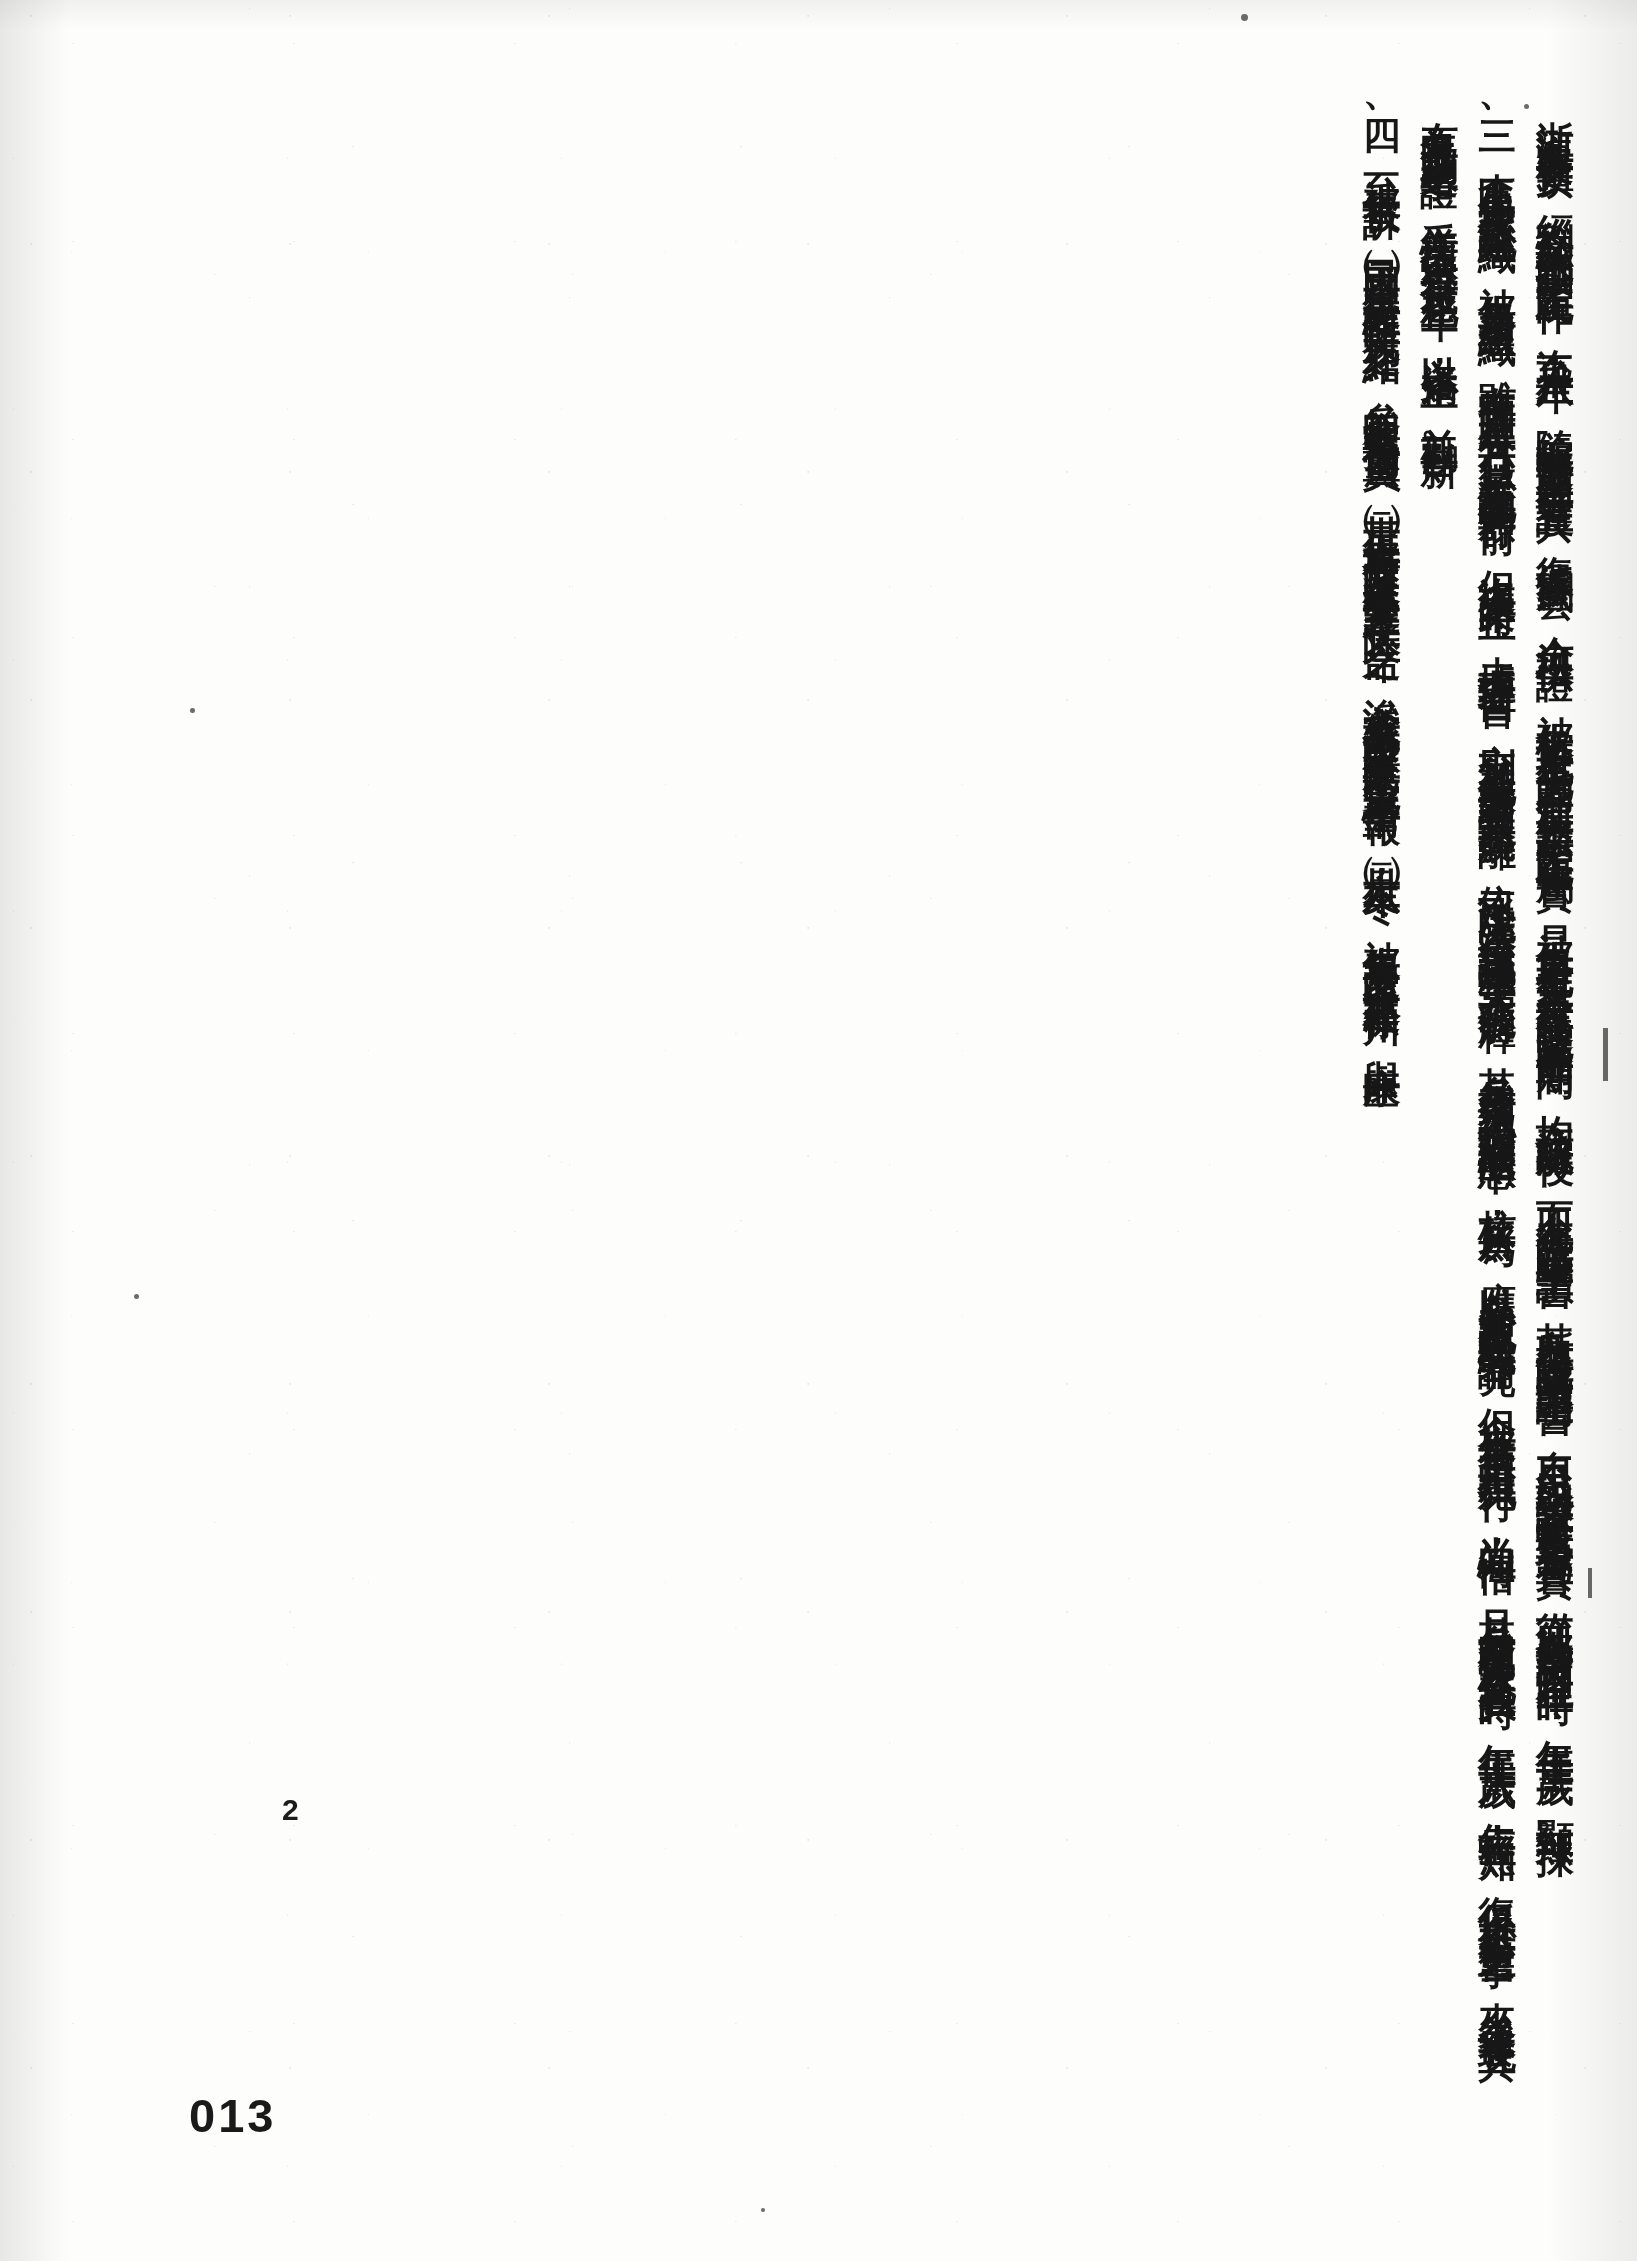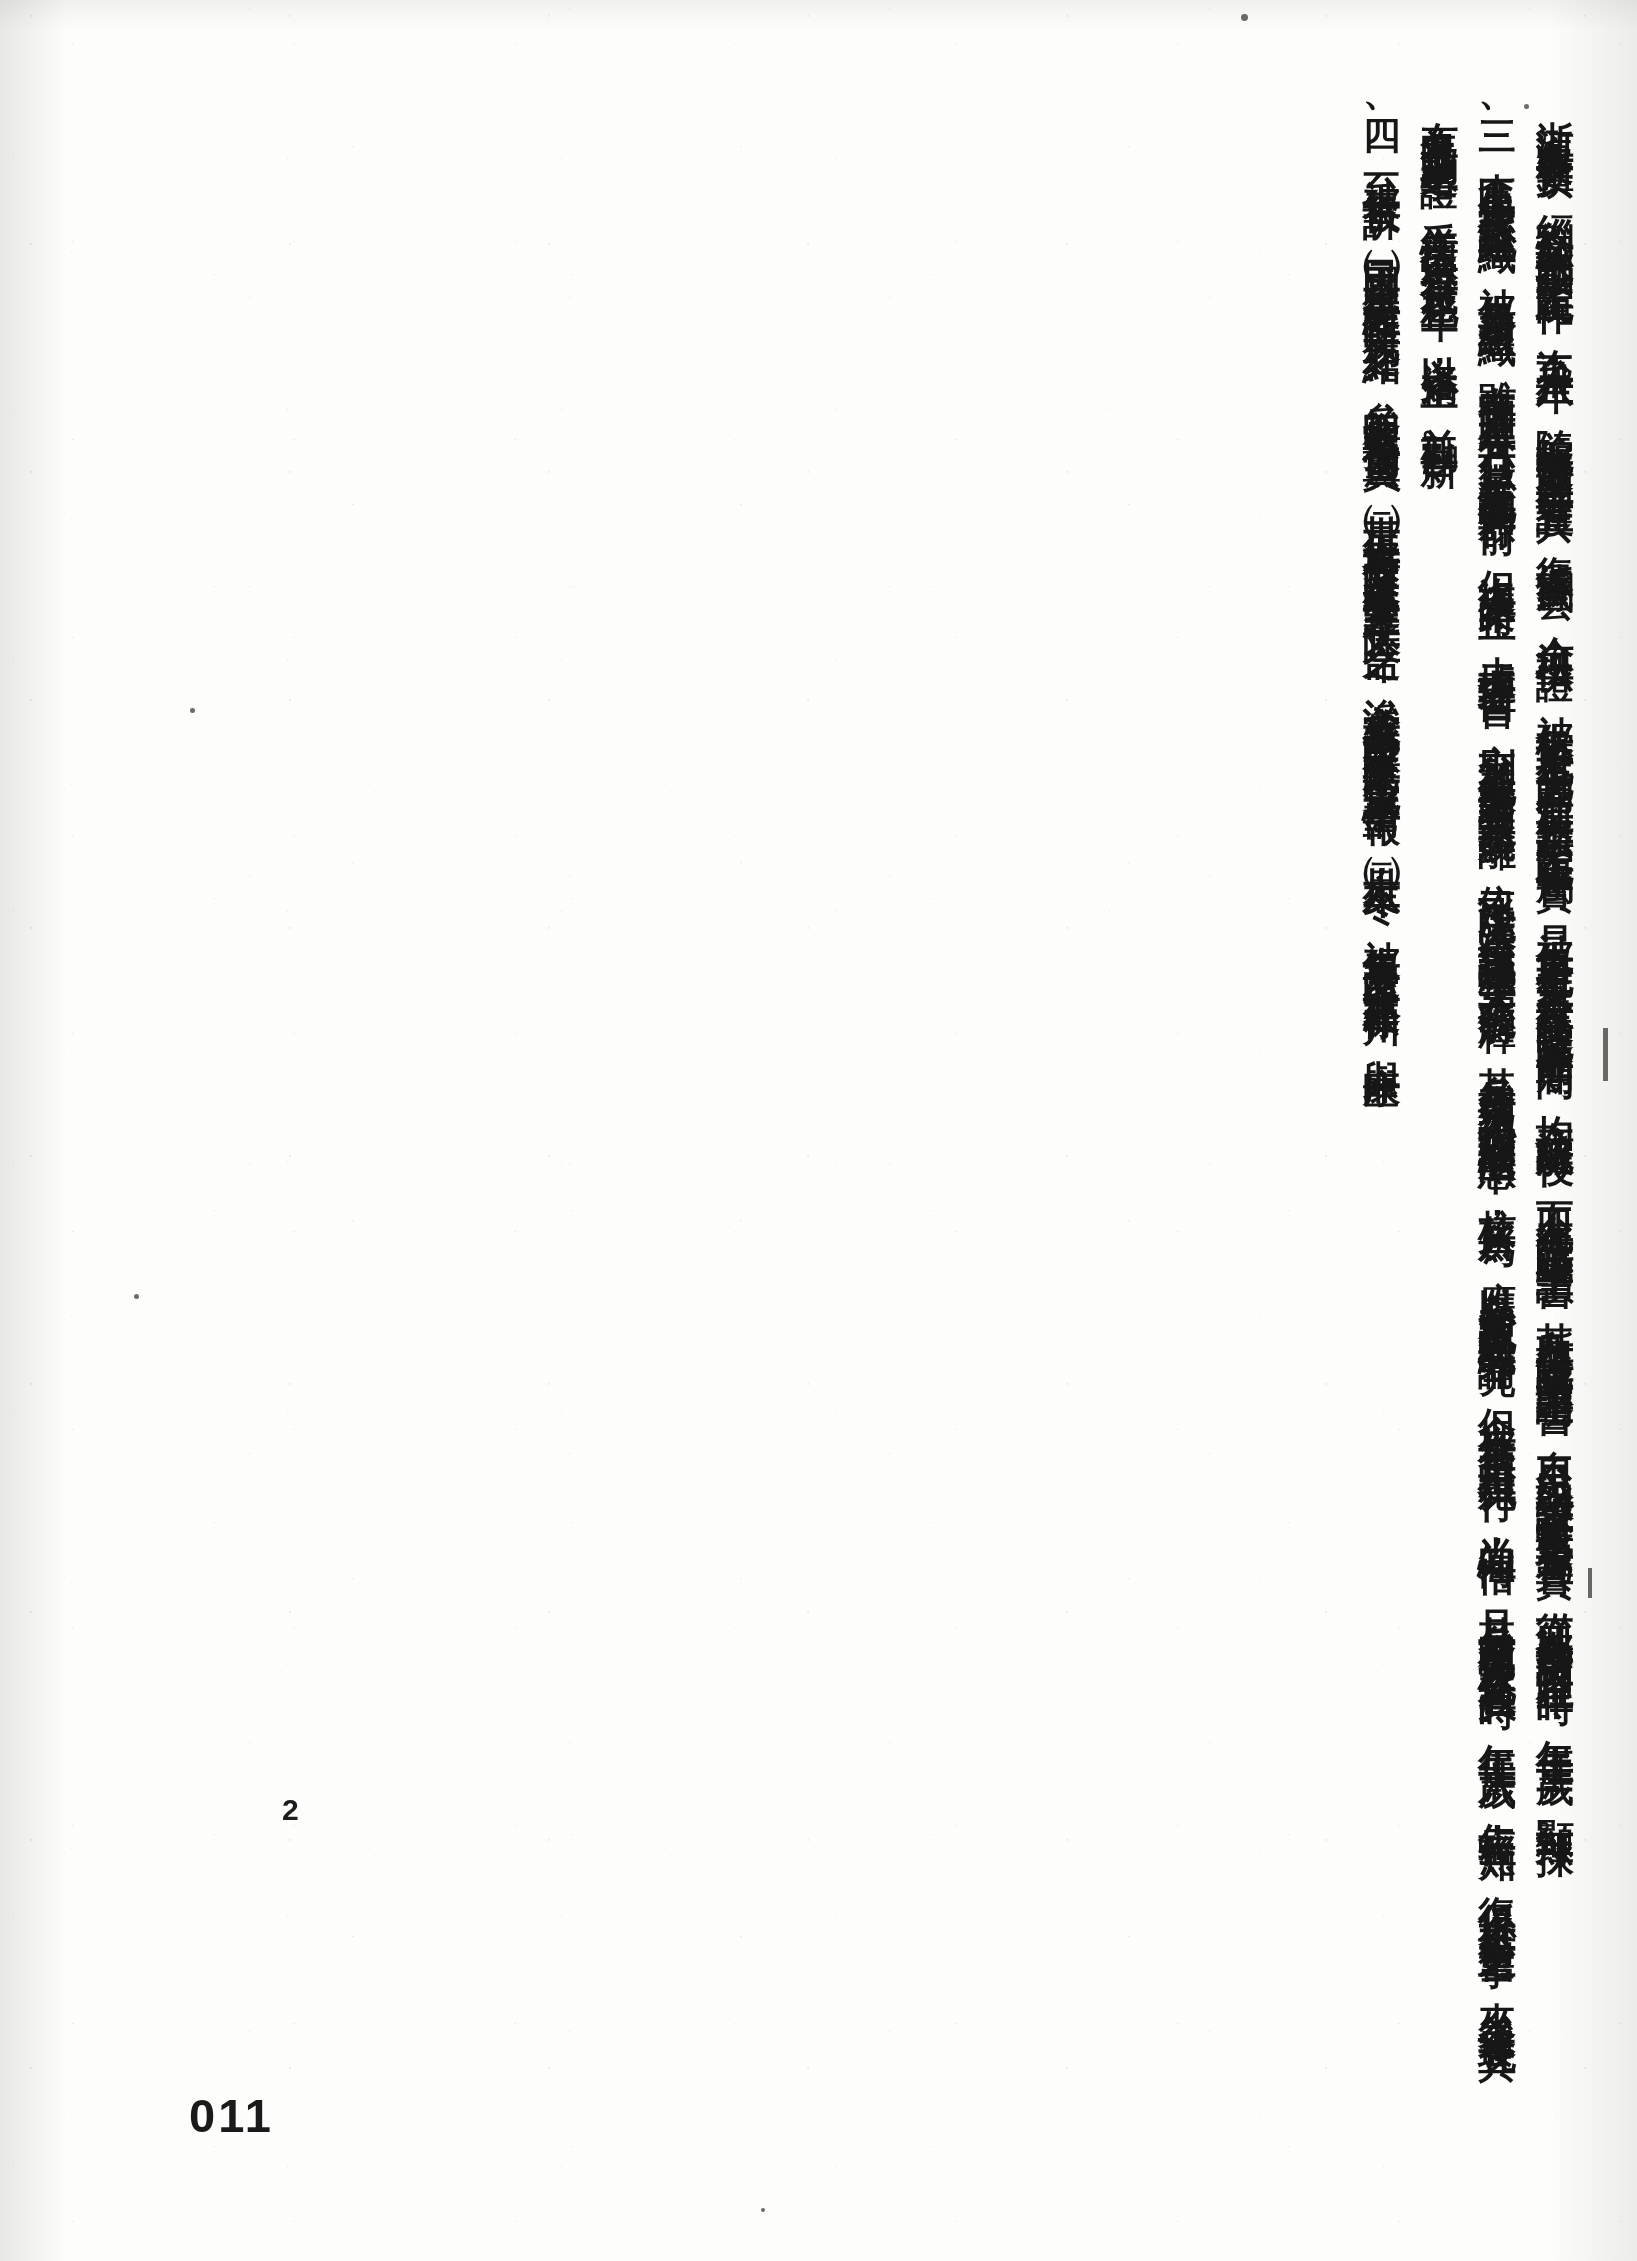--- a/index.html
+++ b/index.html
@@ -141,15 +141,15 @@
   <div class="mark" style="left:1549px; top:1774px; width:4.6px; height:4.6px;"></div>
   <div class="mark" style="left:761px; top:2208px; width:3.8px; height:3.8px;"></div>
 
   <div class="doc-body">
     <p class="col">浙江海寧長安鎮，經劉介紹入聯勤十二醫院工作，迄至卅八年，隨院輾轉還至金門任看護兵，復據劉鳳雲、仝河松供證，被告確於卅七年七月間在浙江長安鎮十二醫院工作屬實，是被告自卅七年夏至卅八年夏隨院還至金門期間，均在該院服役，而不在海岱臨時中學讀書，其所取得該臨時畢業證明書，自不足以證明該證書所載之事項為真實，從而被告辯謂民國卅一年時，年僅十三歲，顯無可採。</p>
     <p class="col">三、查匪偽學校係叛亂組織，被告參加該組織，雖在民國卅八年六月廿一日懲治叛亂條例頒行前，但迄獲案時止，未據辦理自首，交別無其他事實證明其業已脫離，依司法院大法官會議議決釋字第六十八號解釋，其參加行為認為仍在繼續狀態中，核其所為，應以參加叛亂之組織罪論究，但念被告在偵查中坦供犯行，尚知悔悟，且其參加匪偽學校充任教員時，年僅十六歲，年輕無知，復係卅六年前之舊事，來台後未發現其有為匪活動之事證，爰衡情依法宣告交付感化三年，以資矯正，並勸自新。</p>
     <p class="col">四、至被告被訴：㈠民國卅三年夏經何匪耕元之介紹，參加匪黨為預備黨員；㈡卅三年處接受何匪及孟匪憂豐（在大陸）之命，滲入我軍游擊隊從事為匪蒐集軍事情報；㈢卅六年冬，被告尋受孟匪派遣赴徐州，與康匪</p>
   </div>
 
   <div class="inline-marker">2</div>
-  <div class="page-number">011</div>
+  <div class="page-number">013</div>
 </div>
 
 
 </body></html>

